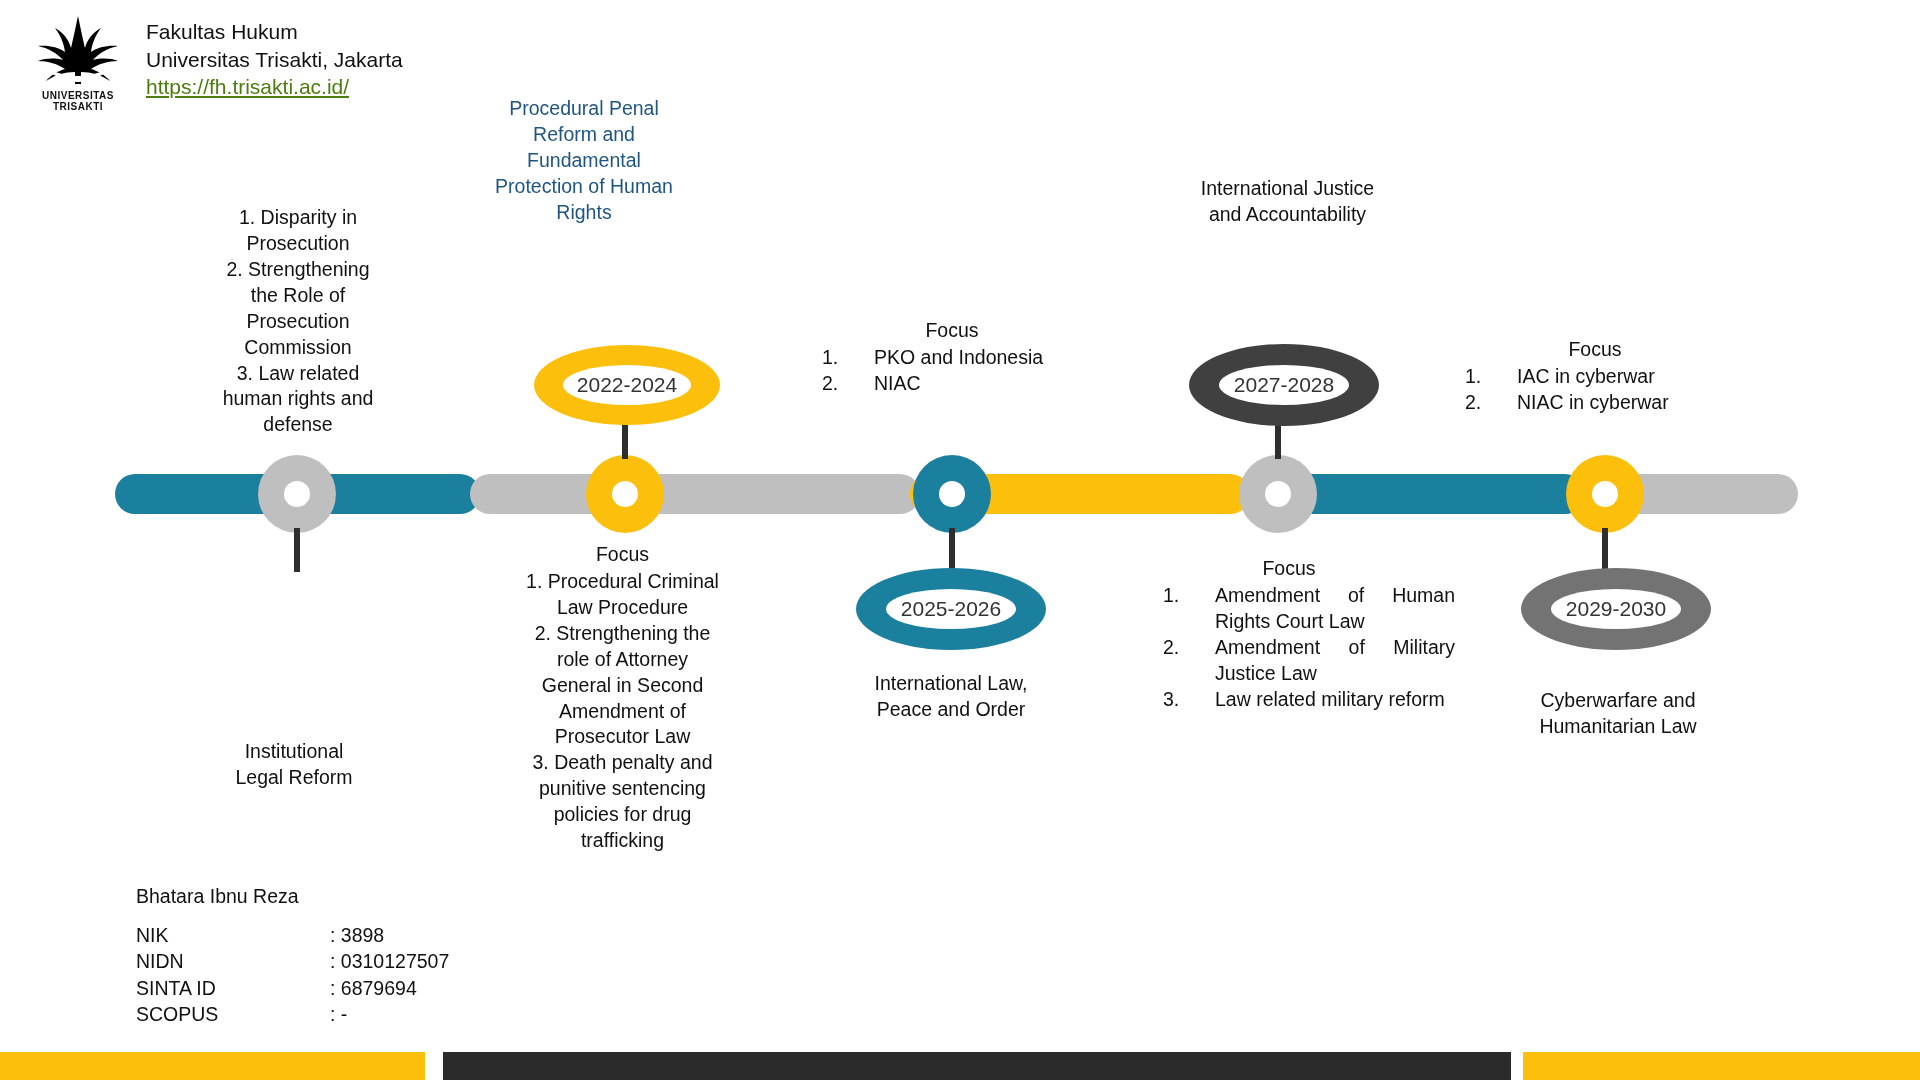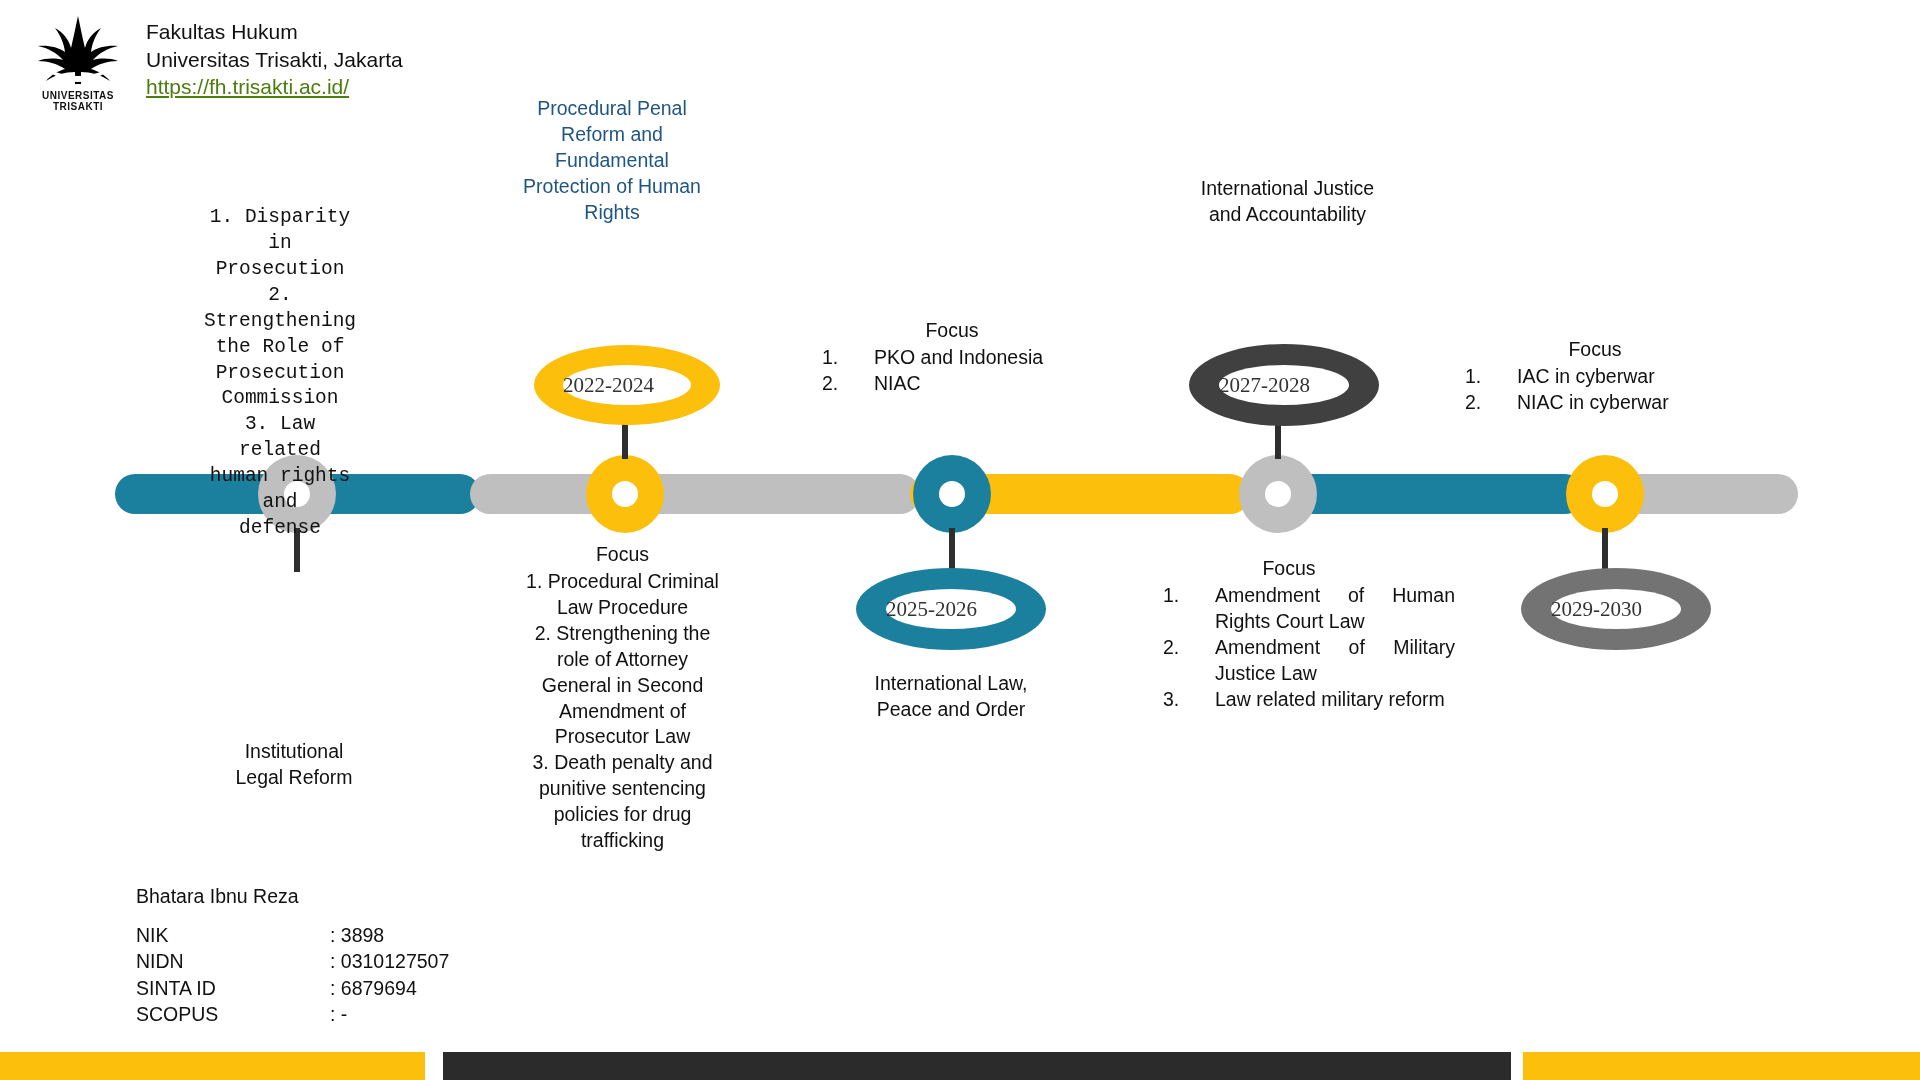--- a/index.html
+++ b/index.html
@@ -33,21 +33,21 @@
   .node{position:absolute;width:78px;height:78px;border-radius:50%;
         display:flex;align-items:center;justify-content:center;}
   .node .hole{width:26px;height:26px;border-radius:50%;background:#fff;}
 
   
   .stem{position:absolute;width:6px;background:#2e2e2e;}
 
   
   .pill{position:absolute;border-radius:50%;display:flex;align-items:center;justify-content:center;}
   .pill .inner{
-    border-radius:50%;background:#fff;display:flex;align-items:center;font-family:Liberation Serif, serif;
+    border-radius:50%;background:#fff;display:flex;align-items:center;justify-content:center;
   }
   .pill .yr{font-size:21px;color:#333;white-space:nowrap;}
 
   
   .txt{position:absolute;font-size:19.5px;line-height:1.33;color:#111;}
   .center{text-align:center;}
   .blue{color:#1F5582;}
   .focus-h{text-align:center;margin-bottom:1px;}
   .olist{list-style:none;margin:0;padding:0;}
   .olist li{display:flex;align-items:flex-start;}
@@ -134,37 +134,37 @@
       <span class="yr">2027-2028</span>
     </div>
   </div>
 
   <div class="pill abs" style="left:1521px;top:568px;width:190px;height:82px;background:#737373;">
     <div class="inner" style="width:130px;height:40px;">
       <span class="yr">2029-2030</span>
     </div>
   </div>
 
-  <div class="txt center" style="left:200px;top:205px;width:160px;font-family:Liberation Mono, monospace;">
+  <div class="txt center" style="left:218px;top:205px;width:160px;">
     <div>1. Disparity in</div>
     <div>Prosecution</div>
     <div>2. Strengthening</div>
     <div>the Role of</div>
     <div>Prosecution</div>
     <div>Commission</div>
     <div>3. Law related</div>
     <div>human rights and</div>
     <div>defense</div>
   </div>
   <div class="txt center" style="left:194px;top:700px;width:200px;margin-top:39px;">
     <div>Institutional</div>
     <div>Legal Reform</div>
   </div>
 
-  <div class="txt center blue" style="left:512px;top:96px;width:200px;">
+  <div class="txt center blue" style="left:484px;top:96px;width:200px;">
     <div>Procedural Penal</div>
     <div>Reform and</div>
     <div>Fundamental</div>
     <div>Protection of Human</div>
     <div>Rights</div>
   </div>
   <div class="txt center" style="left:515px;top:542px;width:215px;">
     <div class="focus-h">Focus</div>
     <div>1. Procedural Criminal</div>
     <div>Law Procedure</div>
@@ -225,20 +225,24 @@
       <li>
         <span class="num">1.</span>
         <span class="body">IAC in cyberwar</span>
       </li>
       <li>
         <span class="num">2.</span>
         <span class="body">NIAC in cyberwar</span>
       </li>
     </ul>
   </div>
+  <div class="txt center" style="left:1513px;top:688px;width:210px;">
+    <div>Cyberwarfare and</div>
+    <div>Humanitarian Law</div>
+  </div>
 
   <div class="abs" id="ident">
     <div class="nm">Bhatara Ibnu Reza</div>
     <table>
       <tbody>
         <tr>
           <td class="k">NIK</td>
           <td class="v">: 3898</td>
         </tr>
         <tr>

